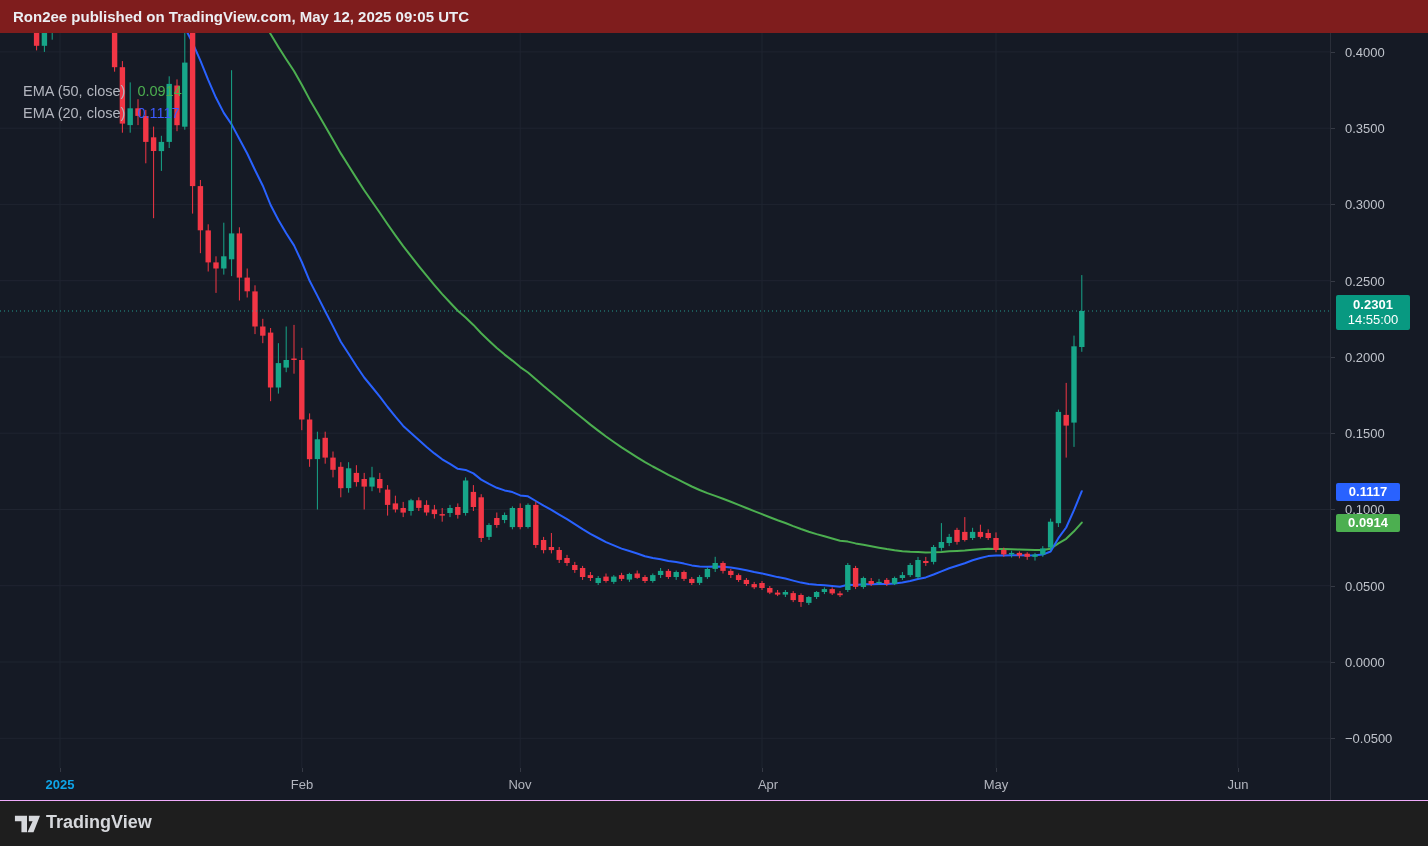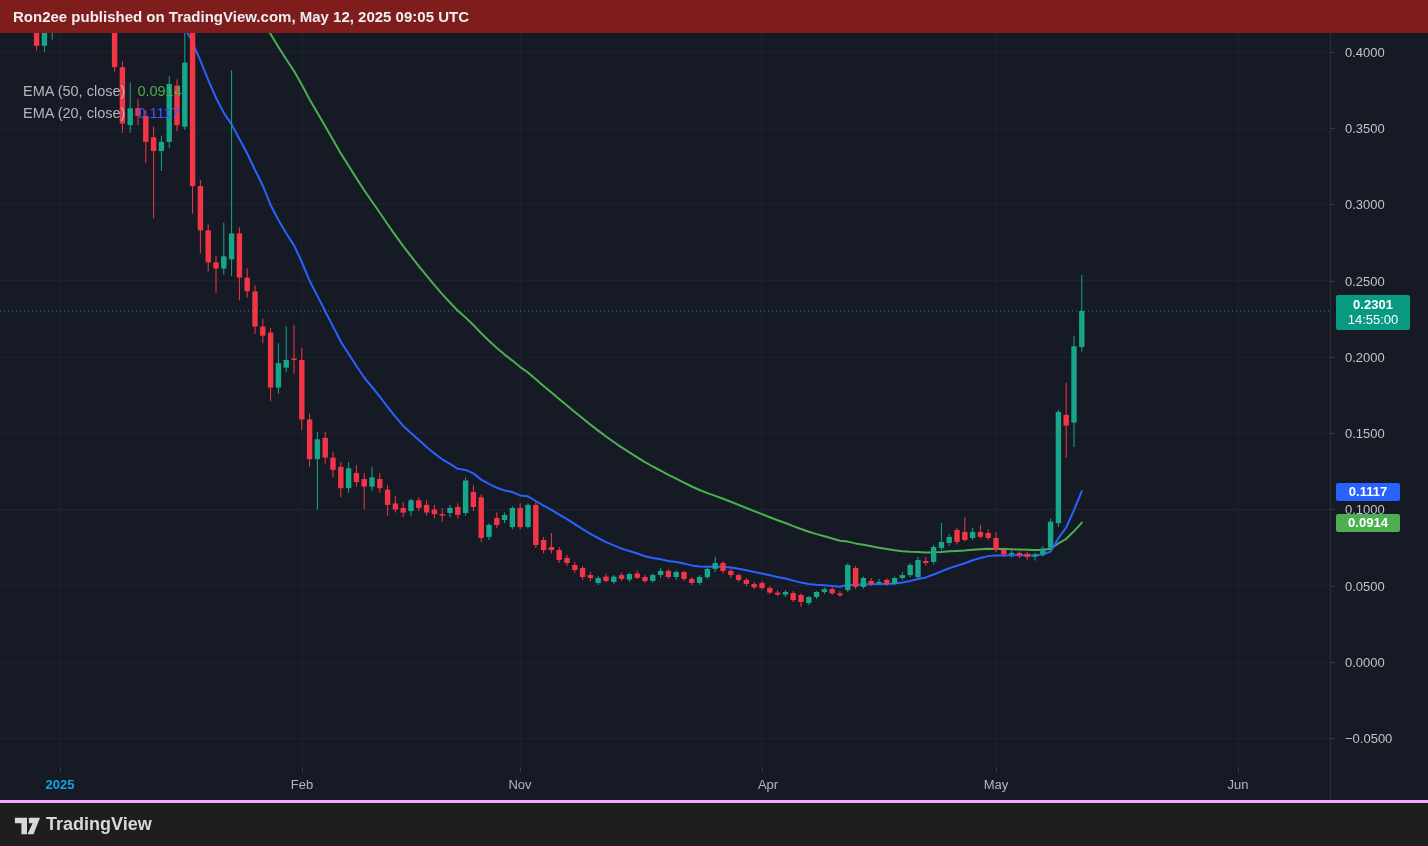--- a/index.html
+++ b/index.html
@@ -26,21 +26,21 @@
   .badge{position:absolute;left:5px;border-radius:2px;color:#fff;font-size:13px;text-align:center;}
   #badge-last{width:74px;padding:2px 0 3px 0;font-weight:700;line-height:15px;}
   #badge-last .cd{font-weight:400;}
   .badge-thin{width:64px;height:18px;line-height:18px;font-weight:700;}
   
   #time-axis{position:absolute;left:0;top:768px;width:1330px;height:32px;}
   .ta-label{position:absolute;top:9px;font-size:13px;color:#b2b5be;transform:translateX(-50%);}
   .ta-label.year{color:#0ea5e9;font-weight:700;}
   .ta-tick{position:absolute;top:0;width:1px;height:4px;background:#363a45;}
   
-  #footer{position:absolute;left:0;top:800px;width:1428px;height:46px;background:#1e1e1e;border-top:3px solid #f0abfc;box-sizing:border-box;}
+  #footer{position:absolute;left:0;top:800px;width:1428px;height:46px;background:#1e1e1e;border-top:1px solid #f0abfc;box-sizing:border-box;}
   #tv-logo{position:absolute;left:14px;top:11px;}
   #tv-brand{position:absolute;left:46px;top:11px;font-size:18px;font-weight:600;color:#d6d8dc;}
 </style>
 </head>
 <body>
 
 <div id="stage">
 
   <div id="topbar">
     <span>Ron2ee published on TradingView.com, May 12, 2025 09:05 UTC</span>

